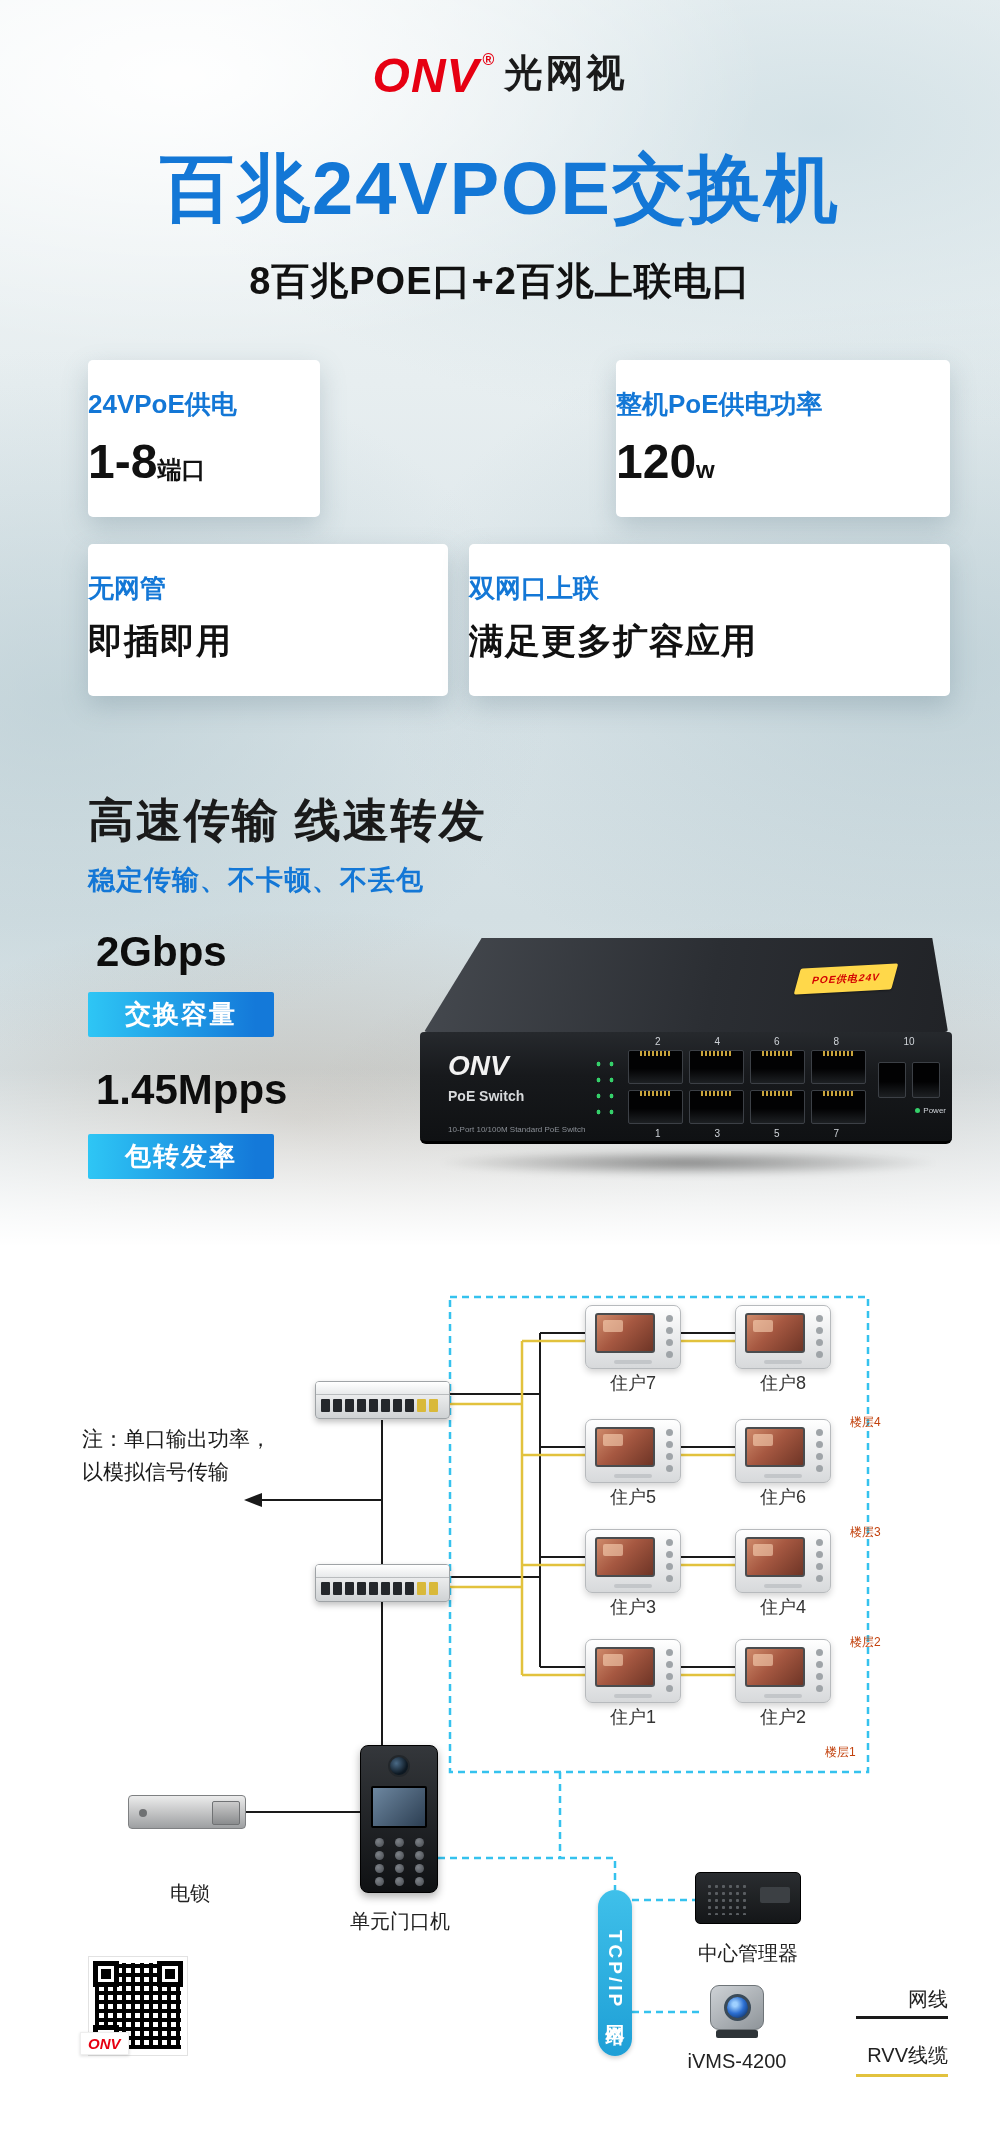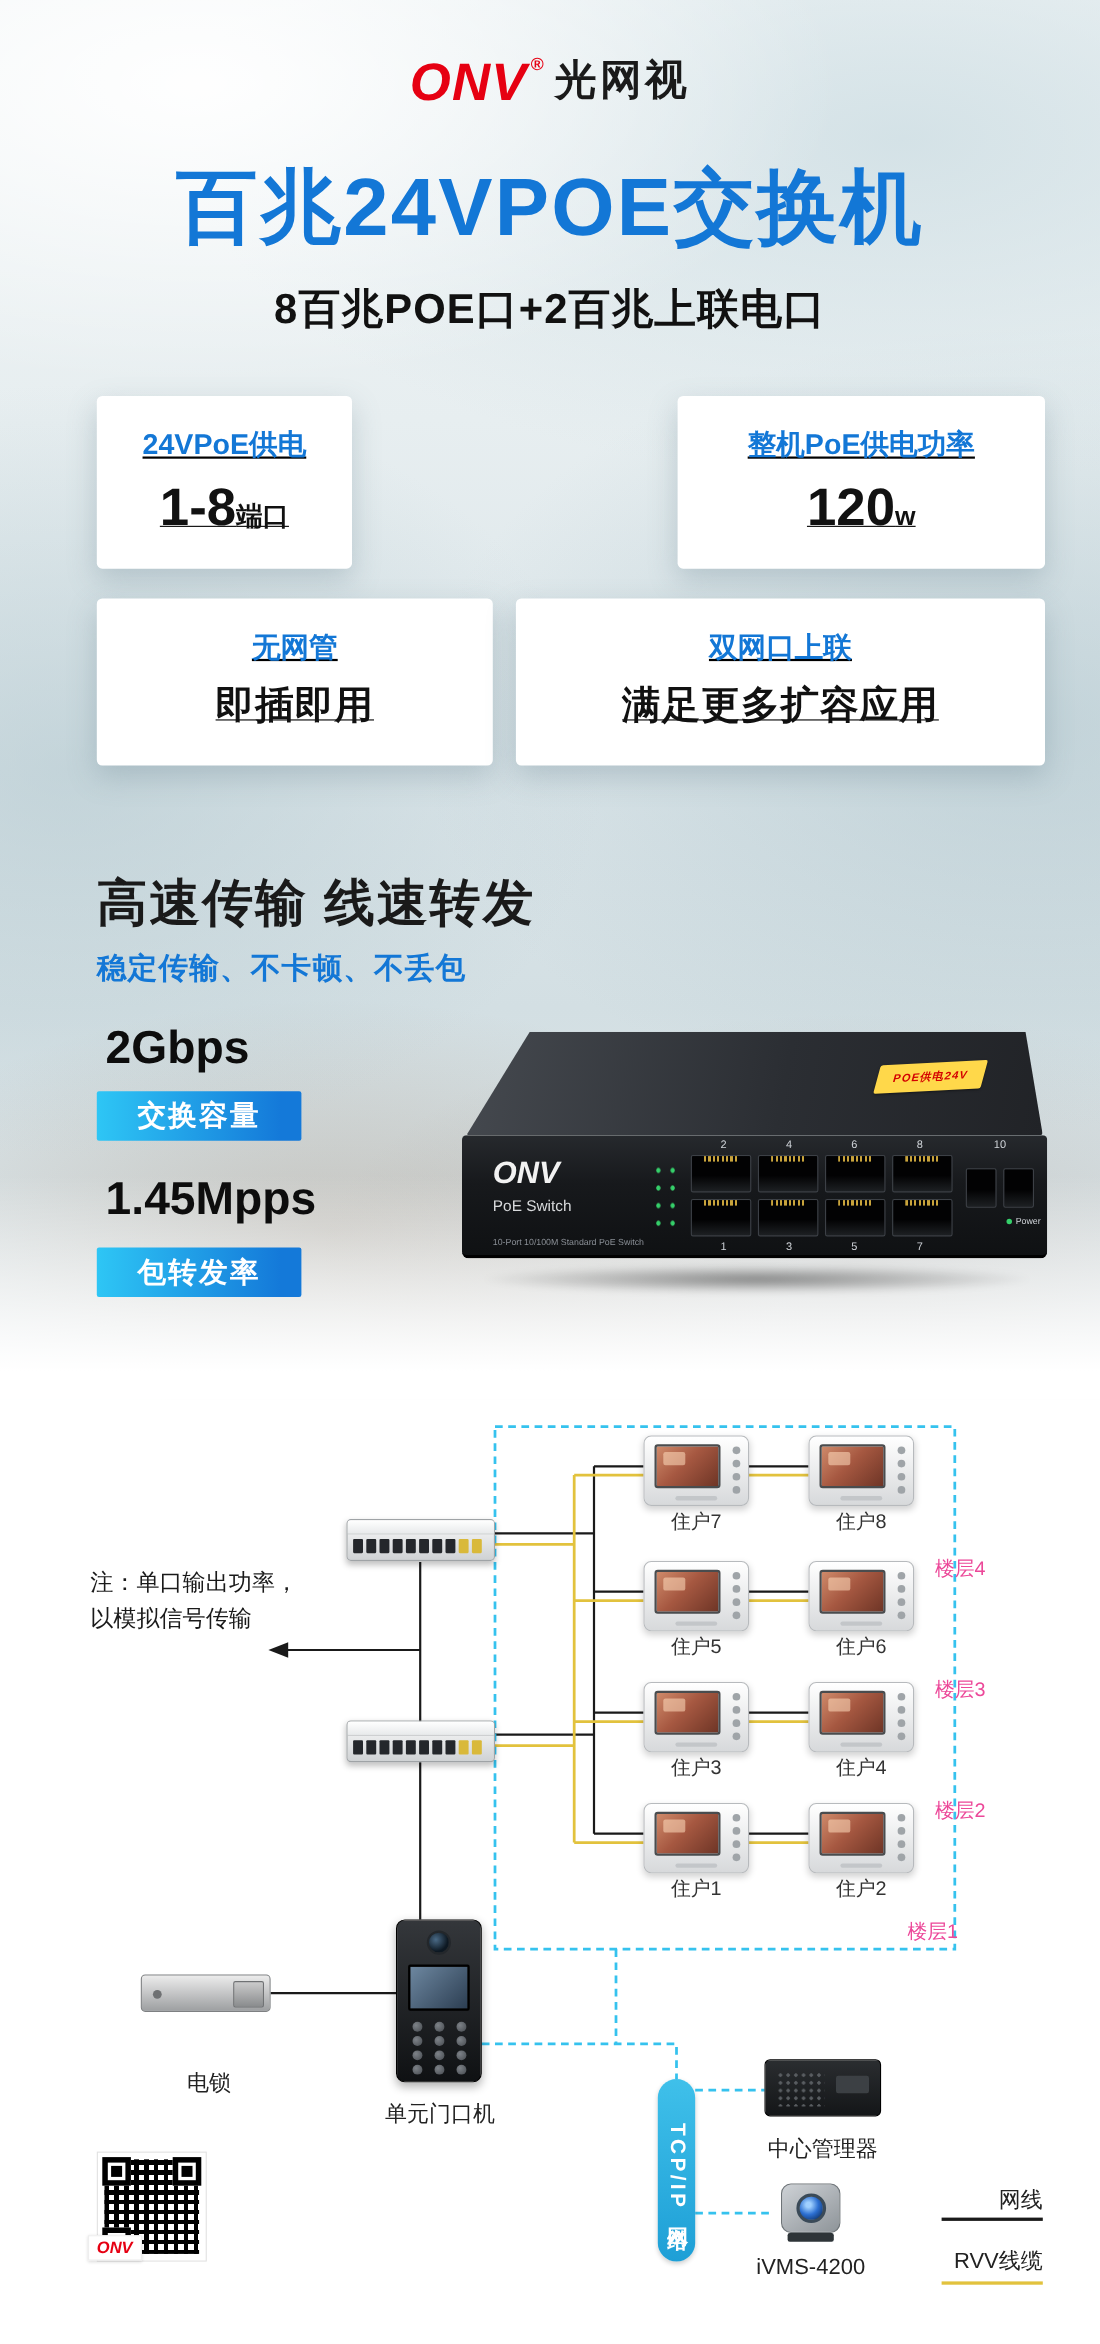--- a/index.html
+++ b/index.html
@@ -20,22 +20,22 @@
   }
   .logo-row { position:absolute; left:0; top:52px; width:100%; display:flex; justify-content:center; align-items:flex-start; }
   .brand-name { color:#e60012; font-size:48px; font-weight:900; font-style:italic; letter-spacing:1px; line-height:1; }
   .brand-reg { color:#e60012; font-size:16px; font-weight:700; margin:0 10px 0 3px; line-height:1; }
   .brand-cn { color:#1a1a1a; font-size:38px; font-weight:800; line-height:1.15; letter-spacing:3px; }
   .hero-title { position:absolute; left:0; top:140px; width:100%; text-align:center;
     color:#1377d6; font-size:74px; font-weight:800; letter-spacing:2px; }
   .hero-subtitle { position:absolute; left:0; top:256px; width:100%; text-align:center;
     color:#111; font-size:38px; font-weight:800; letter-spacing:1px; }
 
-  .card { position:absolute; background:#fff; border-radius:5px; text-align:center;
-    box-shadow:0 10px 26px rgba(100,125,140,.30);text-decoration:underline; }
+  .card { position:absolute; background:#fff; border-radius:5px; 
+    box-shadow:0 10px 26px rgba(100,125,140,.30); }
   .card-label { color:#1377d6; font-size:26px; font-weight:700; margin-top:27px; }
   .card-valrow { margin-top:12px; color:#111; }
   .card-value { font-size:48px; font-weight:800; }
   .card-unit { font-size:24px; font-weight:800; }
   .card-value2 { font-size:35px; font-weight:800; letter-spacing:1px;margin-top:32px; }
   .c1 { left:88px; top:360px; width:232px; height:157px; }
   .c2 { left:337px; top:360px; width:262px; height:157px; }
   .c3 { left:616px; top:360px; width:334px; height:157px; }
   .c4 { left:88px; top:544px; width:360px; height:152px; }
   .c5 { left:469px; top:544px; width:481px; height:152px; }
@@ -56,21 +56,21 @@
   .sw-top { position:absolute; left:4px; top:0; width:524px; height:94px;
     background:linear-gradient(100deg,#45494f 0%, #2b2e33 55%, #212327 100%);
     clip-path:polygon(11% 0, 97% 0, 100% 100%, 0 100%); border-radius:3px; }
   .sw-sticker { position:absolute; left:378px; top:28px; width:96px; height:26px; background:#ffd84a;
     transform:skewX(-18deg) rotate(-3deg); border-radius:2px; display:flex; align-items:center; justify-content:center;
     color:#d40000; font-size:10px; font-weight:700; letter-spacing:1px; box-shadow:0 1px 2px rgba(0,0,0,.4); }
   .sw-front { position:absolute; left:0; top:94px; width:532px; height:112px;
     background:linear-gradient(180deg,#26292d 0%, #17191c 40%, #0f1113 100%);
     border-radius:4px 4px 6px 6px; border-bottom:3px solid #000; }
   .sw-brand { position:absolute; left:28px; top:18px; color:#f2f2f2; font-size:28px; font-weight:900; font-style:italic; }
-  .sw-name { position:absolute; left:28px; top:56px; color:#d8dadc; font-size:14px; font-weight:400; }
+  .sw-name { position:absolute; left:28px; top:56px; color:#d8dadc; font-size:14px; font-weight:700; }
   .sw-model { position:absolute; left:28px; bottom:7px; color:#8a8f96; font-size:8px; }
   .sw-leds { position:absolute; left:172px; top:24px; width:26px; height:62px;
     background:radial-gradient(#35d06a 1.6px, transparent 2.2px) 0 0/13px 16px; }
   .sw-ports-top, .sw-ports-bottom { position:absolute; left:208px; width:238px; display:flex; justify-content:space-around;
     color:#cfd3d8; font-size:10px; }
   .sw-ports-top { top:4px; }
   .sw-ports-bottom { top:96px; }
   .sw-portgrid { position:absolute; left:208px; top:18px; width:238px; height:74px;
     display:grid; grid-template-columns:repeat(4,1fr); grid-template-rows:repeat(2,1fr); gap:6px; }
   .rj45 { background:linear-gradient(180deg,#020203 55%, #1d2023 100%); border:1px solid #3c4046; border-radius:2px; position:relative; }
@@ -103,21 +103,21 @@
     border:1px solid #b7babd; border-radius:7px; box-shadow:0 3px 7px rgba(0,0,0,.18); }
   .m-screen { position:absolute; left:9px; top:7px; width:60px; height:40px; border-radius:3px;
     background:linear-gradient(135deg,#cf8a6a 0%, #a65841 45%, #6e3526 100%); border:2px solid #4a4c4e; }
   .m-screen::after { content:""; position:absolute; left:6px; top:5px; width:20px; height:12px;
     background:rgba(255,220,190,.55); border-radius:2px; }
   .m-btns { position:absolute; right:7px; top:9px; display:grid; gap:5px; }
   .m-btn { width:7px; height:7px; border-radius:50%; background:#9fa4a8; }
   .m-speaker { position:absolute; left:30%; bottom:4px; width:40%; height:4px; background:#c3c6c9; border-radius:2px; }
   .m-label { width:96px; font-size:18px; color:#333; text-align:center; }
 
-  .floor-label { position:absolute; z-index:2; color:#ec4899; font-size:18px; }
+  .floor-label { position:absolute; z-index:2; color:#c2410c; font-size:12px; }
 
   .door-station { width:78px; height:148px; background:linear-gradient(180deg,#34373b,#0f1113);
     border:1px solid #000; border-radius:8px; box-shadow:0 4px 9px rgba(0,0,0,.3); }
   .ds-cam { position:absolute; left:50%; transform:translateX(-50%); top:9px; width:22px; height:22px; border-radius:50%;
     background:radial-gradient(circle at 35% 35%, #4a6a86, #0d1822 65%); border:2px solid #23272b; }
   .ds-screen { position:absolute; left:50%; transform:translateX(-50%); top:40px; width:56px; height:42px;
     background:linear-gradient(135deg,#6d87a0,#2c3e52); border:2px solid #000; border-radius:2px; }
   .ds-keypad { position:absolute; left:50%; transform:translateX(-50%); top:92px; width:56px;
     display:grid; grid-template-columns:repeat(3,1fr); gap:4px; justify-items:center; }
   .ds-key { width:9px; height:9px; border-radius:50%; background:radial-gradient(circle at 35% 35%, #7d8288, #45494e); }

